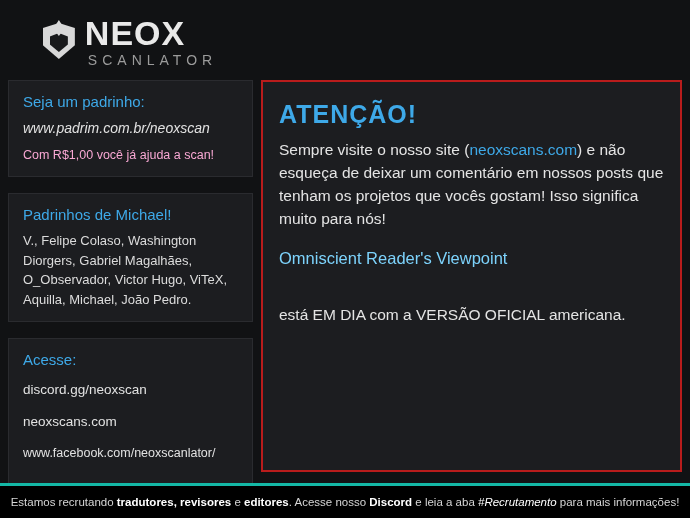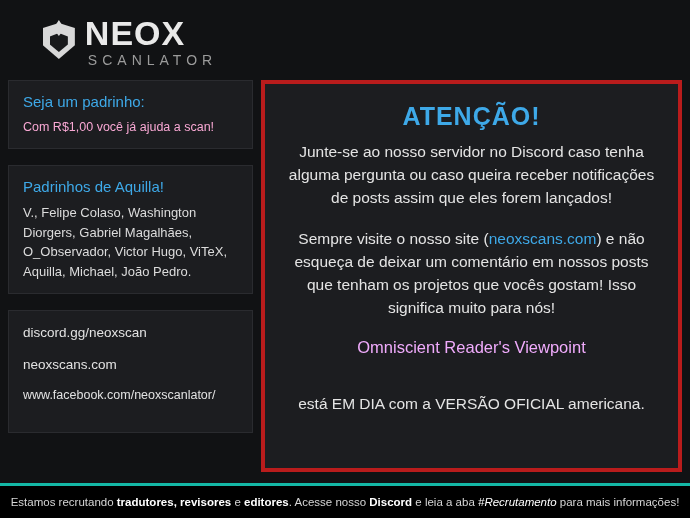--- a/index.html
+++ b/index.html
@@ -146,42 +146,42 @@
     font-size: 13px;
     line-height: 1.5;
     margin: 0;
   }
   .links p { margin: 0 0 12px 0; }
   .links p:last-child { margin-bottom: 16px; }
 
   .col-right {
     flex: 1;
     background: #1c1d20;
-    border: 4px solid #b91c1c;
+    border: 2px solid #b91c1c;
     box-sizing: border-box;
     padding: 14px 16px;
-    text-align: center;
+    text-align: left;
   }
   .notice-title {
     color: #3ea9e8;
     font-size: 25px;
     font-weight: bold;
     letter-spacing: 1px;
     margin: 4px 0 10px 0;
   }
   .notice-p {
     color: #e4e4e4;
     font-size: 15.5px;
     line-height: 1.48;
     margin: 0 0 18px 0;
   }
   .notice-p:last-child { margin-bottom: 0; margin-top: 36px; }
   .accent { color: #3ea9e8; }
   .notice-highlight {
-    color: #f0abfc;
+    color: #7dd3fc;
     font-size: 16.5px;
     margin: 16px 0 2px 0;
   }
 
   
   .footer {
     position: absolute;
     left: 0; right: 0; bottom: 0;
     height: 32px;
     background: #000;
@@ -215,39 +215,40 @@
       </div>
     </div>
   </div>
 
   <div class="body">
 
     <div class="col-left">
 
       <div class="panel">
         <p class="panel-title">Seja um padrinho:</p>
+        <p class="panel-line italic">www.padrim.com.br/neoxscan</p>
         <p class="panel-line small" style="color:#f9a8d4; margin-top:8px;">Com R$1,00 você já ajuda a scan!</p>
       </div>
 
       <div class="panel">
-        <p class="panel-title">Padrinhos de Aquilla!</p>
+        <p class="panel-title">Padrinhos de Michael!</p>
         <p class="sponsor-names">V., Felipe Colaso, Washington Diorgers, Gabriel Magalhães, O_Observador, Victor Hugo, ViTeX, Aquilla, Michael, João Pedro.</p>
       </div>
 
       <div class="panel links">
+        <p class="panel-title">Acesse:</p>
         <p class="panel-line">discord.gg/neoxscan</p>
         <p class="panel-line">neoxscans.com</p>
         <p class="panel-line small">www.facebook.com/neoxscanlator/</p>
       </div>
 
     </div>
 
     <div class="col-right">
       <div class="notice-title">ATENÇÃO!</div>
-      <p class="notice-p">Junte-se ao nosso servidor no Discord caso tenha alguma pergunta ou caso queira receber notificações de posts assim que eles forem lançados!</p>
       <p class="notice-p">
         <span>Sempre visite o nosso site (</span><span class="accent">neoxscans.com</span><span>) e não esqueça de deixar um comentário em nossos posts que tenham os projetos que vocês gostam! Isso significa muito para nós!</span>
       </p>
       <p class="notice-highlight">Omniscient Reader's Viewpoint</p>
       <p class="notice-p">está EM DIA com a VERSÃO OFICIAL americana.</p>
     </div>
 
   </div>
 
   <div class="footer">

